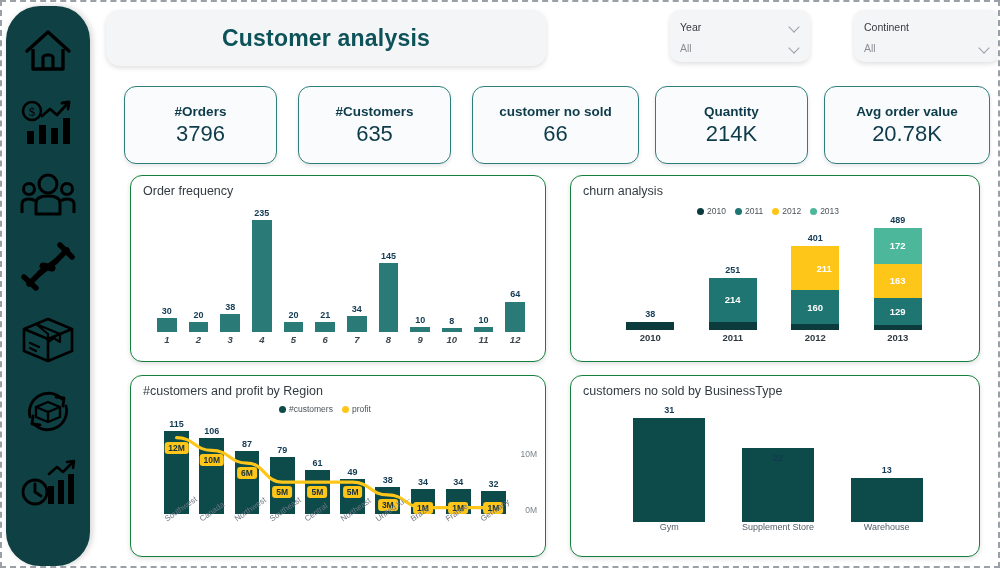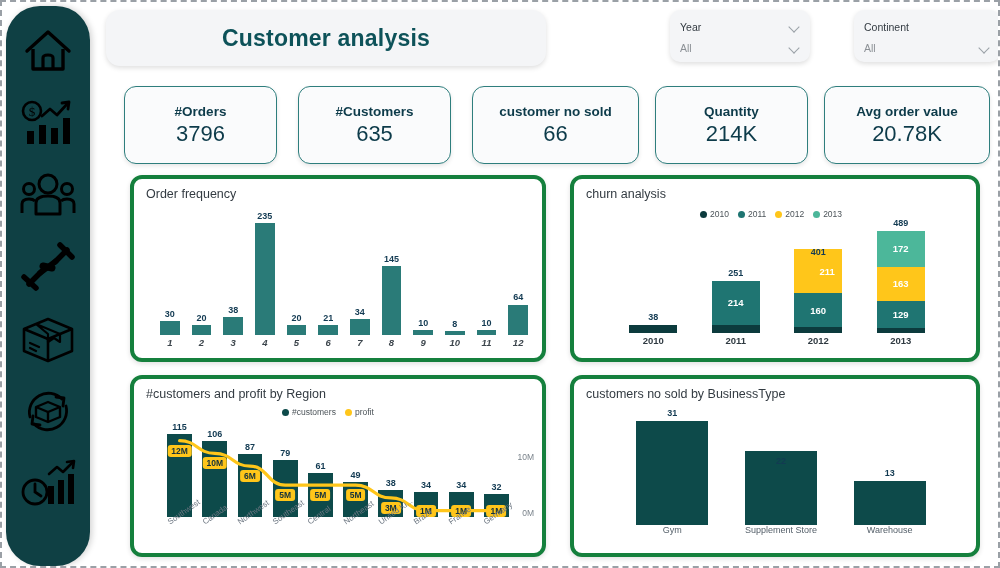--- a/index.html
+++ b/index.html
@@ -98,21 +98,21 @@
   #kpi-0 { left: 122px; width: 153px; }
   #kpi-1 { left: 296px; width: 153px; }
   #kpi-2 { left: 470px; width: 167px; }
   #kpi-3 { left: 653px; width: 153px; text-align: center; }
   #kpi-4 { left: 822px; width: 166px; }
 
   
   .panel {
     position: absolute;
     background: #ffffff;
-    border: 4px solid #15803d;
+    border: 1px solid #15803d;
     border-radius: 12px;
     box-shadow: 0 2px 5px rgba(0,0,0,.12);
     overflow: hidden;
   }
   .panel-title {
     position: absolute; left: 12px; top: 8px;
     font-size: 12.5px; color: #333b42;
   }
   #panel-orderfreq   { left: 128px; top: 173px; width: 416px; height: 187px; }
   #panel-churn       { left: 568px; top: 173px; width: 410px; height: 187px; }
@@ -437,21 +437,21 @@
         <div class="stack-total" style="left: 99.825px; width: 47.85px; top: 36.6442px;">251</div>
         <div class="bar-col" style="left: 182.325px; width: 47.85px; height: 83.6442px;">
           <div class="seg" style="height: 44.0123px; background: rgb(255, 198, 26);">
             <span class="seg-lab" style="color: rgb(255, 255, 255); margin-left: 18px;">211</span>
           </div>
           <div class="seg" style="height: 33.3742px; background: rgb(31, 117, 114);">
             <span class="seg-lab">160</span>
           </div>
           <div class="seg" style="height: 6.25767px; background: rgb(12, 59, 61);"></div>
         </div>
-        <div class="stack-total" style="left: 182.325px; width: 47.85px; top: 5.35583px; margin-top: 11px;">401</div>
+        <div class="stack-total" style="left: 182.325px; width: 47.85px; top: 5.35583px;">401</div>
         <div class="bar-col" style="left: 264.825px; width: 47.85px; height: 102px;">
           <div class="seg" style="height: 35.8773px; background: rgb(76, 183, 154);">
             <span class="seg-lab">172</span>
           </div>
           <div class="seg" style="height: 34px; background: rgb(255, 198, 26);">
             <span class="seg-lab" style="color: rgb(255, 255, 255);">163</span>
           </div>
           <div class="seg" style="height: 26.908px; background: rgb(31, 117, 114);">
             <span class="seg-lab">129</span>
           </div>

